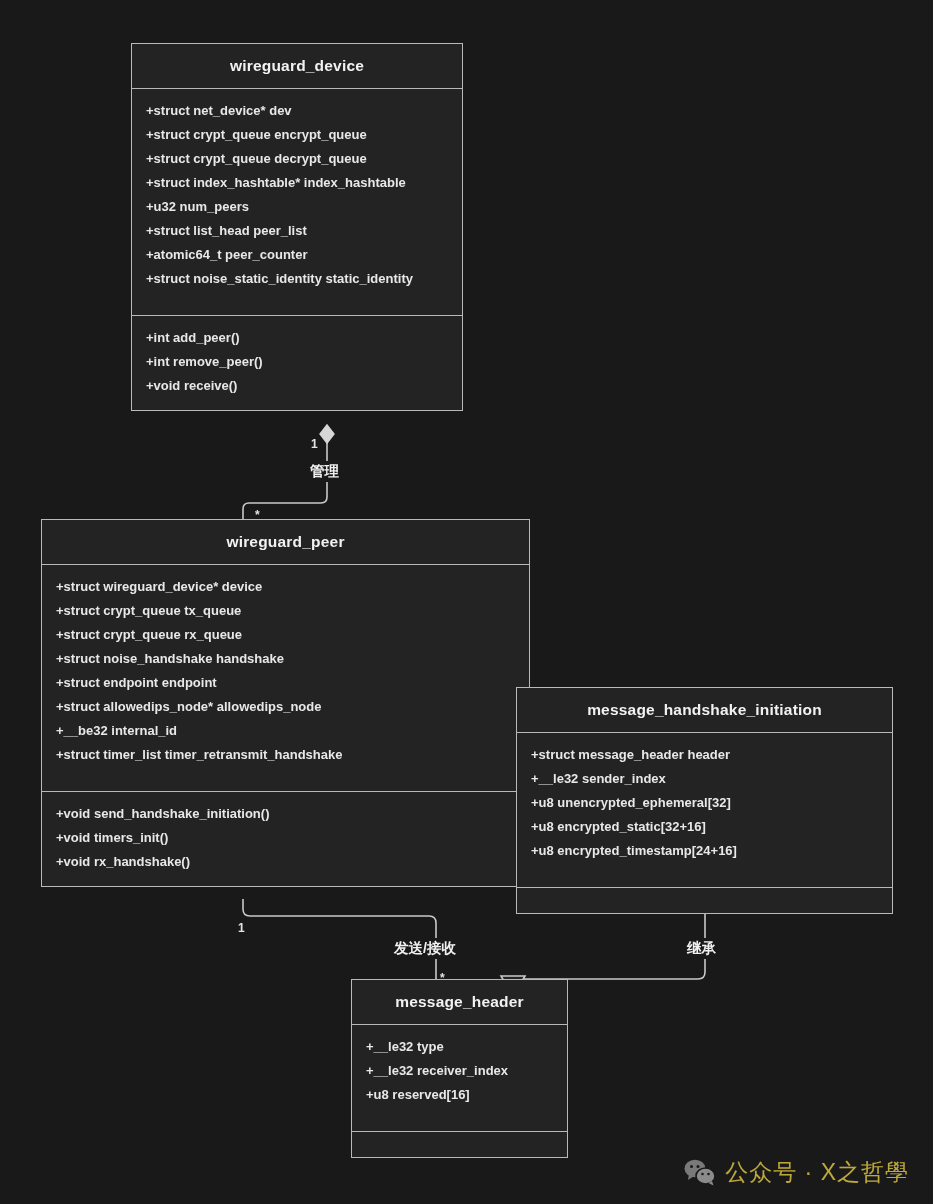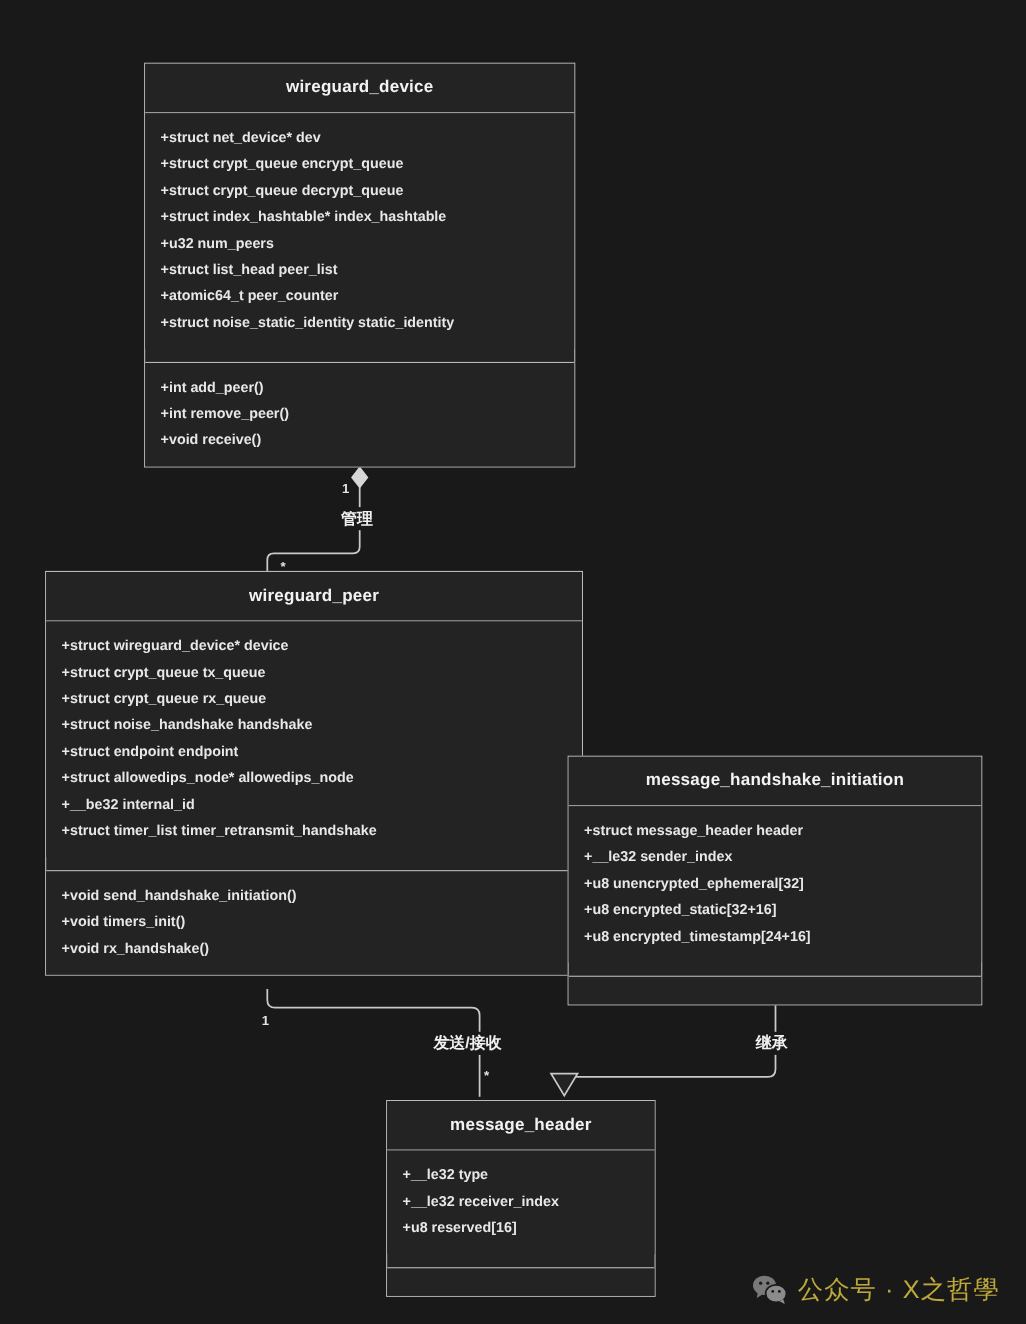--- a/index.html
+++ b/index.html
@@ -90,21 +90,21 @@
 
     <path d="M327,440 L327,497 Q327,503 321,503 L249,503 Q243,503 243,509 L243,521" fill="none" stroke="#c9c9c9" stroke-width="1.6"></path>
     <polygon points="327,425 334,434 327,443 320,434" fill="#d7d7d7" stroke="#d7d7d7" stroke-width="1.4"></polygon>
 
     <path d="M243,899 L243,909 Q243,916 250,916 L429,916 Q436,916 436,923 L436,997" fill="none" stroke="#c9c9c9" stroke-width="1.6"></path>
 
     <path d="M705,902 L705,972 Q705,979 698,979 L520,979 Q513,979 513,986 L513,995" fill="none" stroke="#c9c9c9" stroke-width="1.6"></path>
     <polygon points="501,976 525,976 513,996" fill="#232323" stroke="#c9c9c9" stroke-width="1.6"></polygon>
   </svg>
 
-  <div class="uml-class" id="cls-device" style="left:131px; top:57px; width:392px;">
+  <div class="uml-class" id="cls-device" style="left:131px; top:43px; width:332px;">
     <div class="uml-title">wireguard_device</div>
     <div class="uml-compartment attributes">
       <div class="uml-row">+struct net_device* dev</div>
       <div class="uml-row">+struct crypt_queue encrypt_queue</div>
       <div class="uml-row">+struct crypt_queue decrypt_queue</div>
       <div class="uml-row">+struct index_hashtable* index_hashtable</div>
       <div class="uml-row">+u32 num_peers</div>
       <div class="uml-row">+struct list_head peer_list</div>
       <div class="uml-row">+atomic64_t peer_counter</div>
       <div class="uml-row">+struct noise_static_identity static_identity</div>
@@ -140,21 +140,21 @@
     <div class="uml-compartment attributes">
       <div class="uml-row">+struct message_header header</div>
       <div class="uml-row">+__le32 sender_index</div>
       <div class="uml-row">+u8 unencrypted_ephemeral[32]</div>
       <div class="uml-row">+u8 encrypted_static[32+16]</div>
       <div class="uml-row">+u8 encrypted_timestamp[24+16]</div>
     </div>
     <div class="uml-compartment methods empty"></div>
   </div>
 
-  <div class="uml-class" id="cls-header" style="left:351px; top:1000px; width:245px;">
+  <div class="uml-class" id="cls-header" style="left:351px; top:979px; width:217px;">
     <div class="uml-title">message_header</div>
     <div class="uml-compartment attributes">
       <div class="uml-row">+__le32 type</div>
       <div class="uml-row">+__le32 receiver_index</div>
       <div class="uml-row">+u8 reserved[16]</div>
     </div>
     <div class="uml-compartment methods empty"></div>
   </div>
 
   <span class="mult" style="left:311px; top:437px;">1</span>

